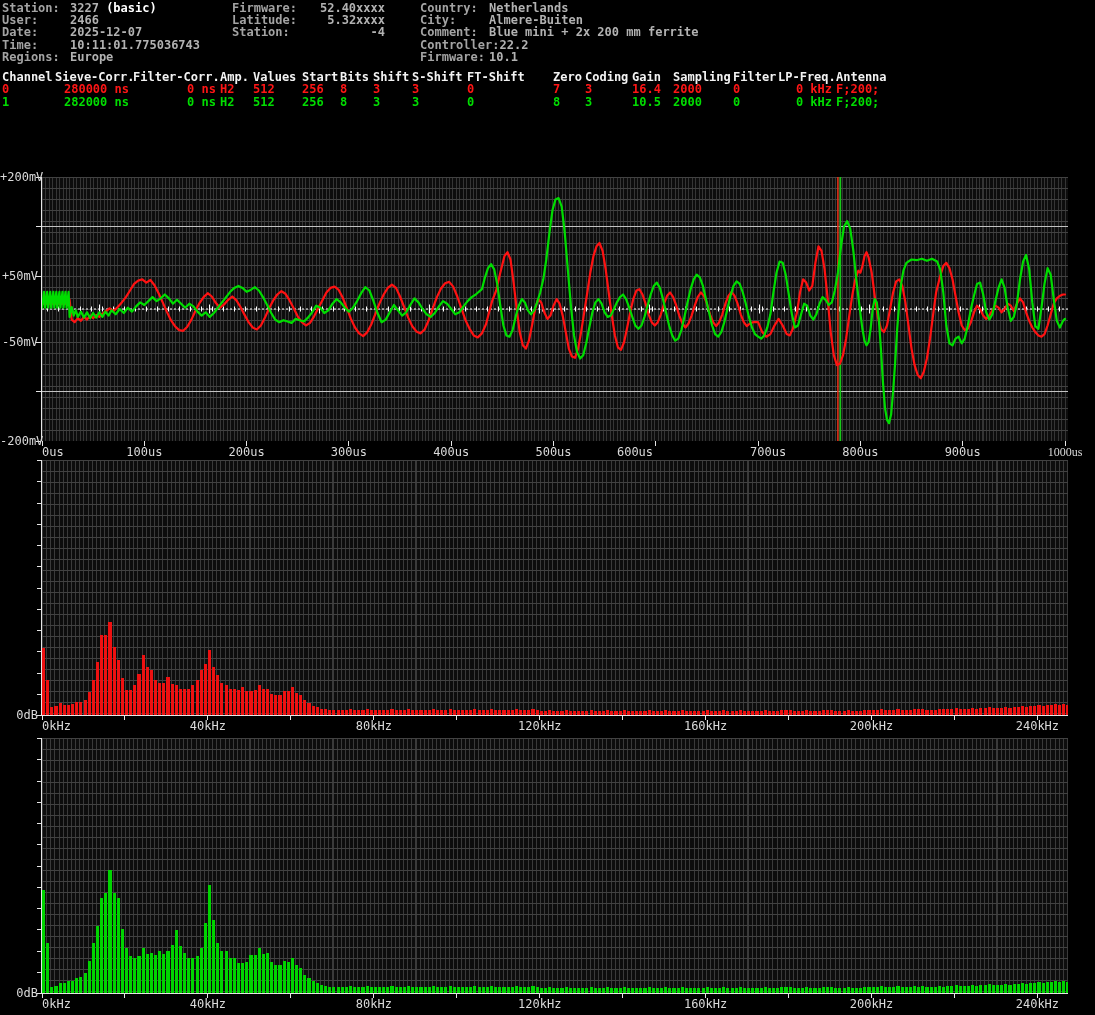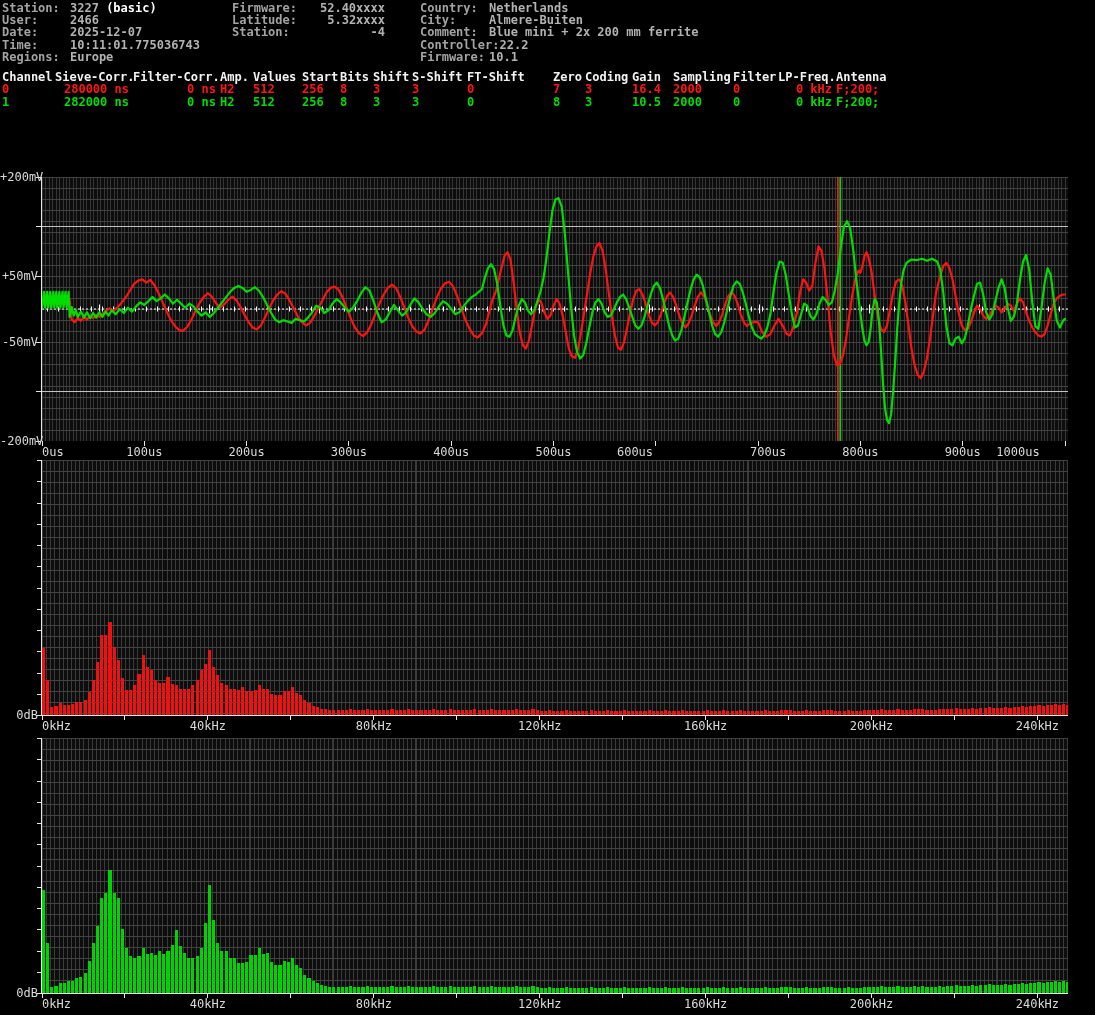--- a/index.html
+++ b/index.html
@@ -85,21 +85,21 @@
     <div class="axlbl" style="top: 446px; left: 42px;">0us</div>
     <div class="axlbl" style="top: 446px; left: 144.3px; transform: translateX(-50%);">100us</div>
     <div class="axlbl" style="top: 446px; left: 246.6px; transform: translateX(-50%);">200us</div>
     <div class="axlbl" style="top: 446px; left: 348.9px; transform: translateX(-50%);">300us</div>
     <div class="axlbl" style="top: 446px; left: 451.2px; transform: translateX(-50%);">400us</div>
     <div class="axlbl" style="top: 446px; left: 553.5px; transform: translateX(-50%);">500us</div>
     <div class="axlbl" style="top: 446px; left: 618px; transform: translateX(-50%); margin-left: 17px;">600us</div>
     <div class="axlbl" style="top: 446px; left: 758.1px; transform: translateX(-50%); margin-left: 10px;">700us</div>
     <div class="axlbl" style="top: 446px; left: 860.4px; transform: translateX(-50%);">800us</div>
     <div class="axlbl" style="top: 446px; left: 962.7px; transform: translateX(-50%);">900us</div>
-    <div class="axlbl" style="top: 446px; left: 1018px; transform: translateX(-50%);">1000us</div>
+    <div class="axlbl" style="top: 446px; left: 1065px; transform: translateX(-50%); font-family: Liberation Serif, serif;">1000us</div>
   </div>
 <div class="abs" id="wave-ylabels">
     <div class="axlbl ylbl" style="left: 0px; top: 171px;">+200mV</div>
     <div class="axlbl ylbl" style="left: 0px; top: 270px;">+50mV</div>
     <div class="axlbl ylbl" style="left: 0px; top: 336px;">-50mV</div>
     <div class="axlbl ylbl" style="left: 0px; top: 435px;">-200mV</div>
   </div>
 
 <div class="abs mesh mesh-spec" style="left:42px;top:460px;width:1026px;height:255px;"></div>
 <div class="abs axis-v" style="left:41px;top:460px;height:256px;"></div>

